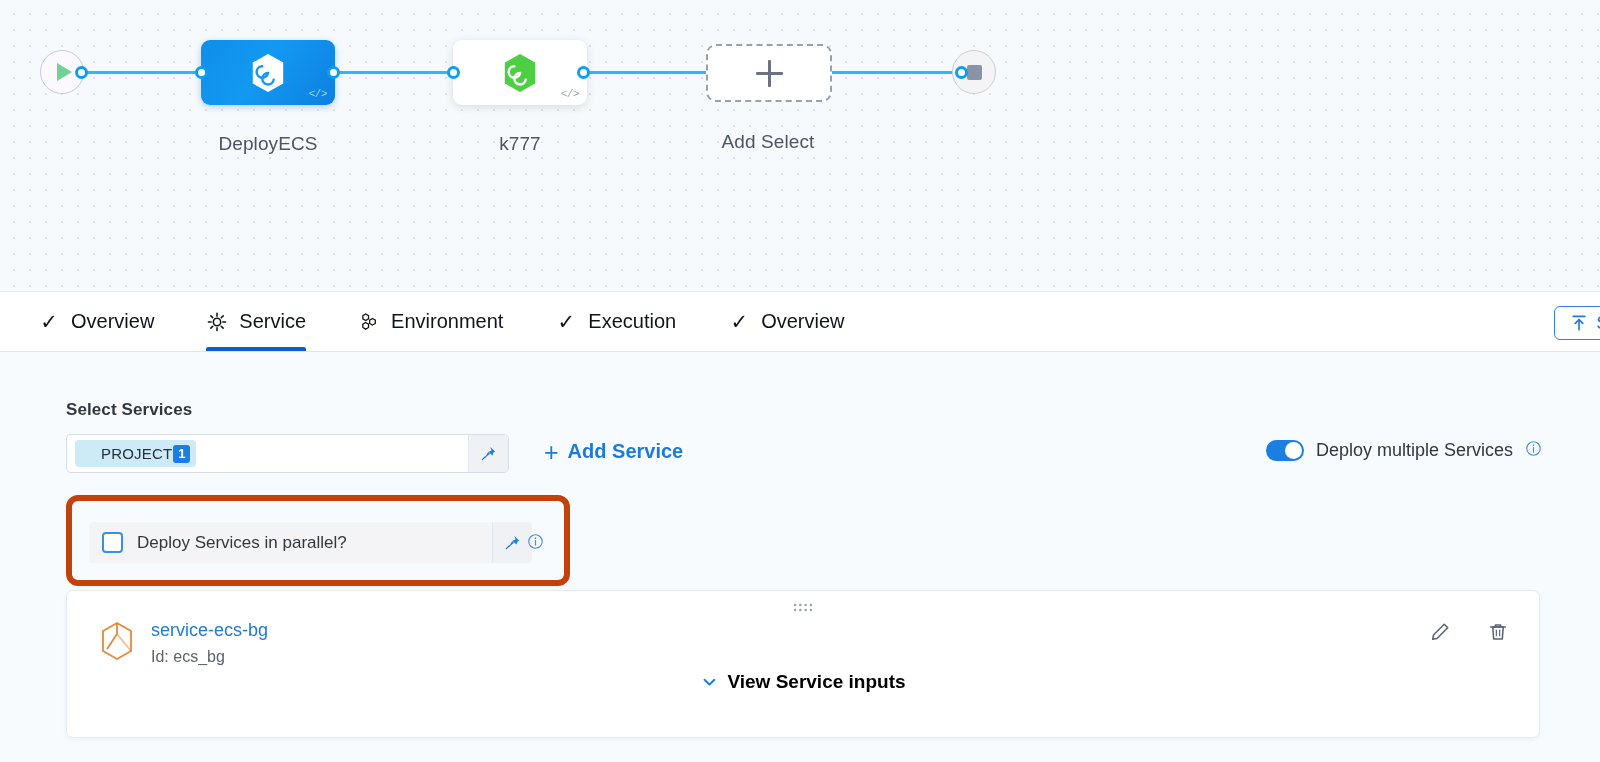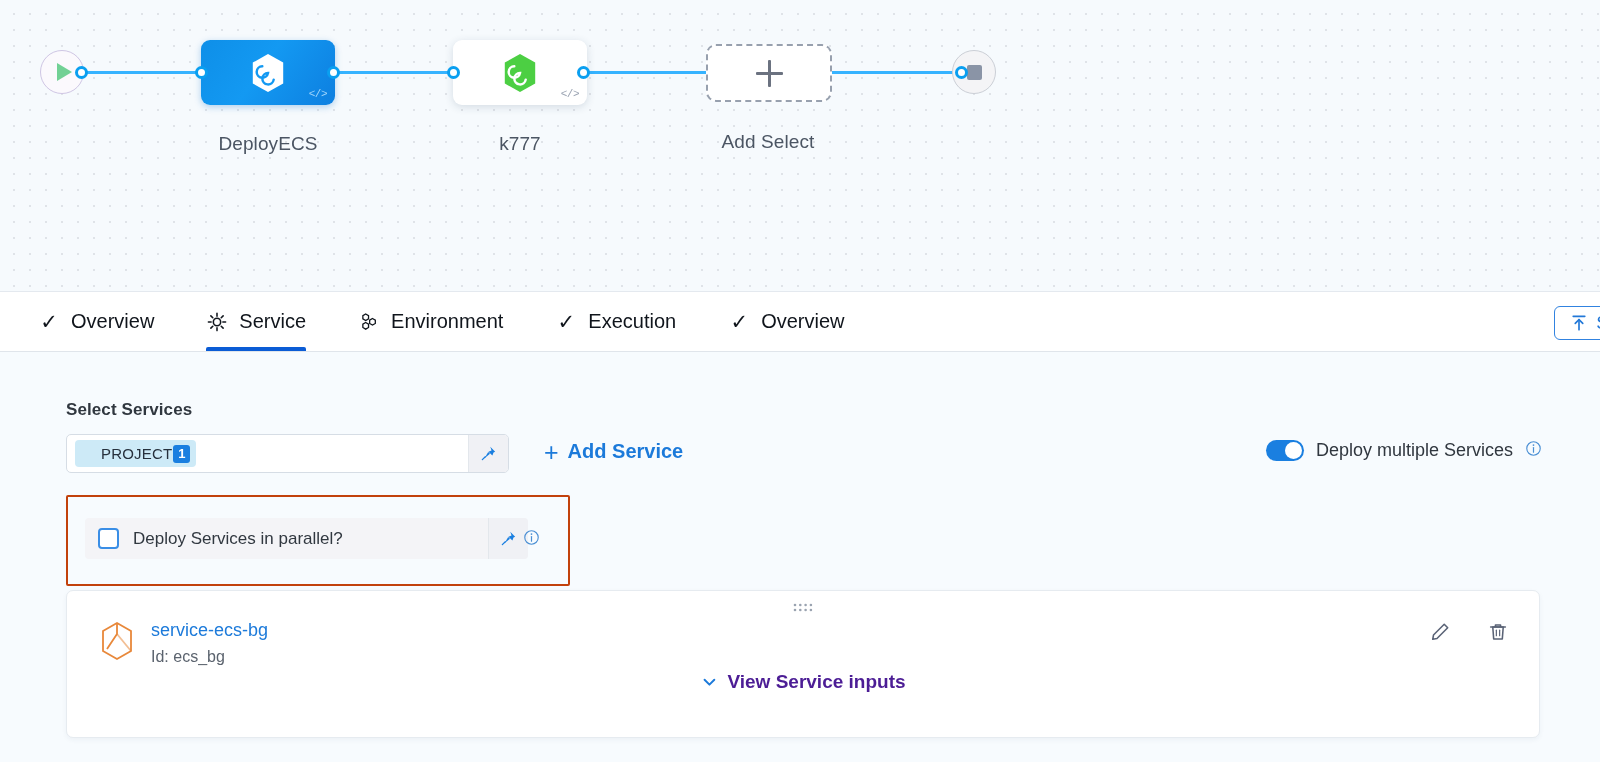--- a/index.html
+++ b/index.html
@@ -175,21 +175,21 @@
   .switch .knob {
     position: absolute; right: 2px; top: 2px; width: 17px; height: 17px;
     border-radius: 50%; background: #ffffff;
   }
   .toggle-text { font-size: 18px; color: #30373f; }
   .info-ico { width: 17px; height: 17px; display: block; }
 
   
   .hilite-box {
     position: absolute; left: 66px; top: 143px; width: 504px; height: 91px;
-    border: 2px solid #c2410c; border-radius: 2px;
+    border: 6px solid #c2410c; border-radius: 12px;
   }
   .cb-field {
     position: absolute; left: 17px; top: 21px; width: 443px; height: 41px;
     background: #f4f4f7; border-radius: 4px; display: flex; align-items: center;
   }
   .cb-square {
     margin-left: 13px; width: 21px; height: 21px; border-radius: 4px;
     border: 2px solid #3a8ee6; background: #ffffff; flex: none;
   }
   .cb-label { margin-left: 14px; font-size: 17px; color: #313840; }
@@ -206,21 +206,21 @@
   .svc-name {
     position: absolute; left: 84px; top: 29px;
     font-size: 18px; color: #1c7ada; cursor: pointer;
   }
   .svc-id { position: absolute; left: 84px; top: 57px; font-size: 16px; color: #5b636e; }
   .edit-ico { position: absolute; right: 88px; top: 30px; width: 22px; height: 22px; display:block; }
   .del-ico  { position: absolute; right: 30px; top: 30px; width: 22px; height: 22px; display:block; }
   .view-inputs {
     position: absolute; left: 50%; transform: translateX(-50%); top: 80px;
     display: flex; align-items: center; gap: 9px;
-    color: #4c1d95; font-size: 19px; font-weight: bold; cursor: pointer; white-space: nowrap;
+    color: #000000; font-size: 19px; font-weight: bold; cursor: pointer; white-space: nowrap;
   }
 </style>
 </head>
 <body>
 
 <div class="page">
 
   <div class="canvas">
     <div class="edge e1"></div>
     <div class="edge e2"></div>

